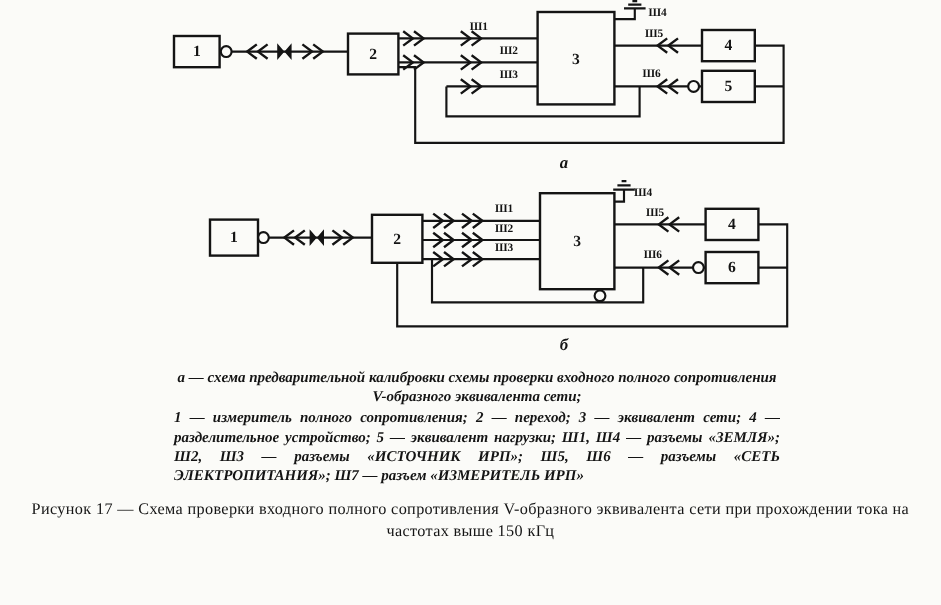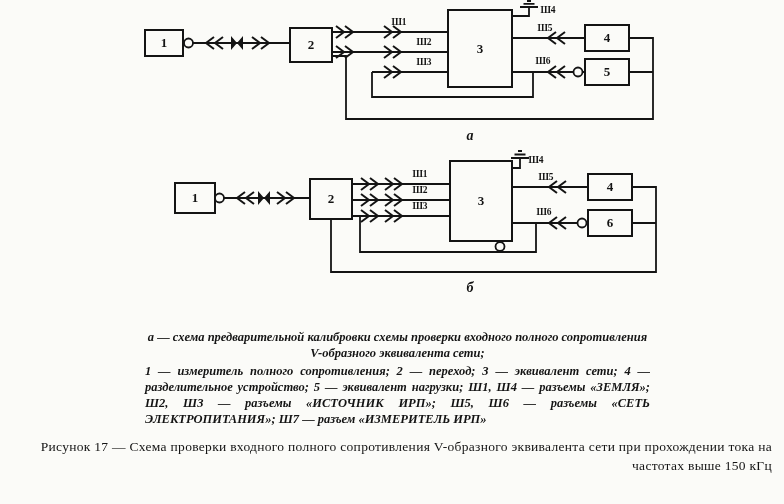--- a/index.html
+++ b/index.html
@@ -15,34 +15,34 @@
 
   .blk   { fill: #fbfbf8; stroke: #141414; stroke-width: 2; }
   .wire  { fill: none; stroke: #141414; stroke-width: 1.8; }
   .conn  { fill: #fbfbf8; stroke: #141414; stroke-width: 1.8; }
   .bowtie { fill: #141414; stroke: none; }
   .blk-label { font: bold 13px "Liberation Serif", serif; fill: #141414; text-anchor: middle; }
   .sh-label  { font: bold 9.5px "Liberation Serif", serif; fill: #141414; text-anchor: middle; }
   .sub-label { font: bold italic 14px "Liberation Serif", serif; fill: #141414; text-anchor: middle; }
 
   .legend {
-    margin: 29px 0 0 145px;
+    margin: 6px 0 0 145px;
     width: 505px;
   }
   .legend p {
     margin: 0 0 2px 0;
     font: bold italic 12.5px/16px "Liberation Serif", serif;
   }
   .legend p.def   { text-align: center; }
   .legend p.items { text-align: justify; }
 
   .caption {
     margin: 10px auto 0 auto;
     width: 760px;
-    text-align: right;
+    text-align: center;
     font: 13.5px/19px "Liberation Serif", serif;
     letter-spacing: 0.3px;
   }
 </style>
 </head>
 <body>
 
 <div class="page">
 
   <svg class="diag" width="784" height="148" viewBox="0 0 784 148">

